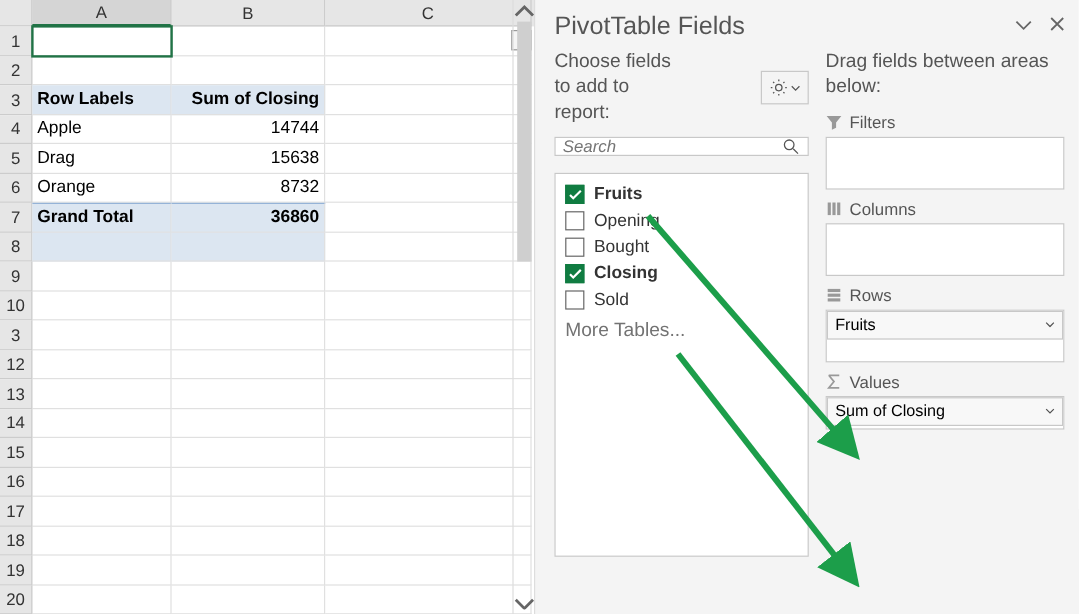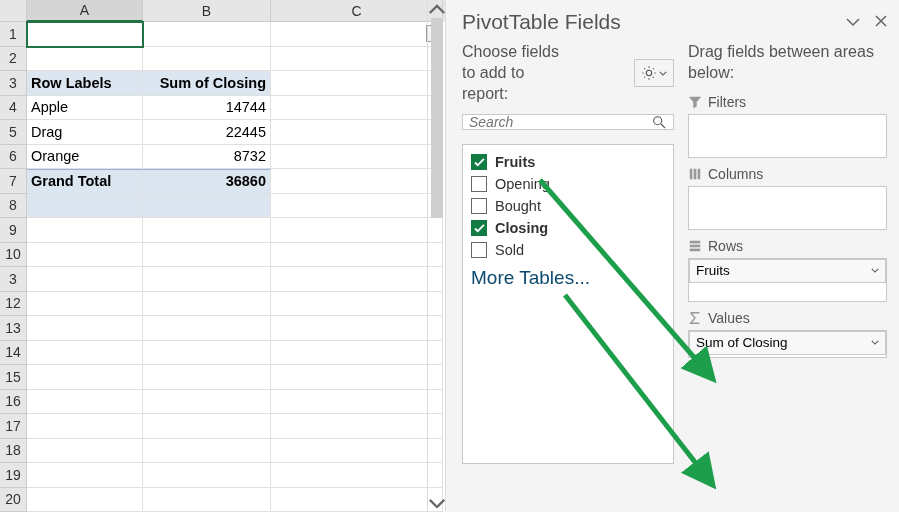--- a/index.html
+++ b/index.html
@@ -58,21 +58,21 @@
   .search-box { display:flex; align-items:center; border:1px solid #c8c8c8; height:16px; padding:0 6px; background:#fff; margin-bottom:14px;}
   .search-box input { flex:1; border:none; outline:none; font-size:14px; color:#666; font-style:italic; background:transparent;}
   .search-box svg { width:16px; height:16px; color:#555;}
 
   .field-list { border:1px solid #c8c8c8; background:#fff; padding:6px 2px; height:320px; overflow:hidden;}
   .field-item { display:flex; align-items:center; padding:3px 6px; font-size:14.5px; color:#333; gap:8px;}
   .field-item.checked { font-weight:700;}
   .chk { width:16px; height:16px; border:1px solid #666; display:flex; align-items:center; justify-content:center; flex:0 0 16px;}
   .chk.on { background:#107c41; border-color:#107c41;}
   .chk.on svg { width:11px; height:9px; }
-  .more-tables { padding:6px 6px 2px 6px; font-size:19px; color:#0c4a6e;}
+  .more-tables { padding:6px 6px 2px 6px; font-size:16px; color:#737373;}
 
   .area { margin-bottom:8px;}
   .area-hdr { display:flex; align-items:center; gap:6px; font-size:14px; color:#555; margin-bottom:4px;text-align:center;}
   .area-hdr svg { width:14px; height:14px; color:#888;}
   .area-box { border:1px solid #c8c8c8; background:#fff; min-height:44px;}
   .area-box.sm{min-height:44px;}
   .area-pill { display:flex; align-items:center; justify-content:space-between; height:24px; padding:0 6px; font-size:13.5px; border:1px solid #c8c8c8; border-bottom:none; background:#f8f8f8;}
   .area-pill:last-child{border-bottom:1px solid #c8c8c8;}
   .area-pill svg{width:8px;height:5px;}
 
@@ -117,21 +117,21 @@
           </div>
           <div class="grid-row">
             <div class="row-header">4</div>
             <div class="cell colA">Apple</div>
             <div class="cell colB right">14744</div>
             <div class="cell colC"></div>
           </div>
           <div class="grid-row">
             <div class="row-header">5</div>
             <div class="cell colA">Drag</div>
-            <div class="cell colB right">22445</div>
+            <div class="cell colB right">15638</div>
             <div class="cell colC"></div>
           </div>
           <div class="grid-row">
             <div class="row-header">6</div>
             <div class="cell colA">Orange</div>
             <div class="cell colB right">8732</div>
             <div class="cell colC"></div>
           </div>
           <div class="grid-row">
             <div class="row-header">7</div>

